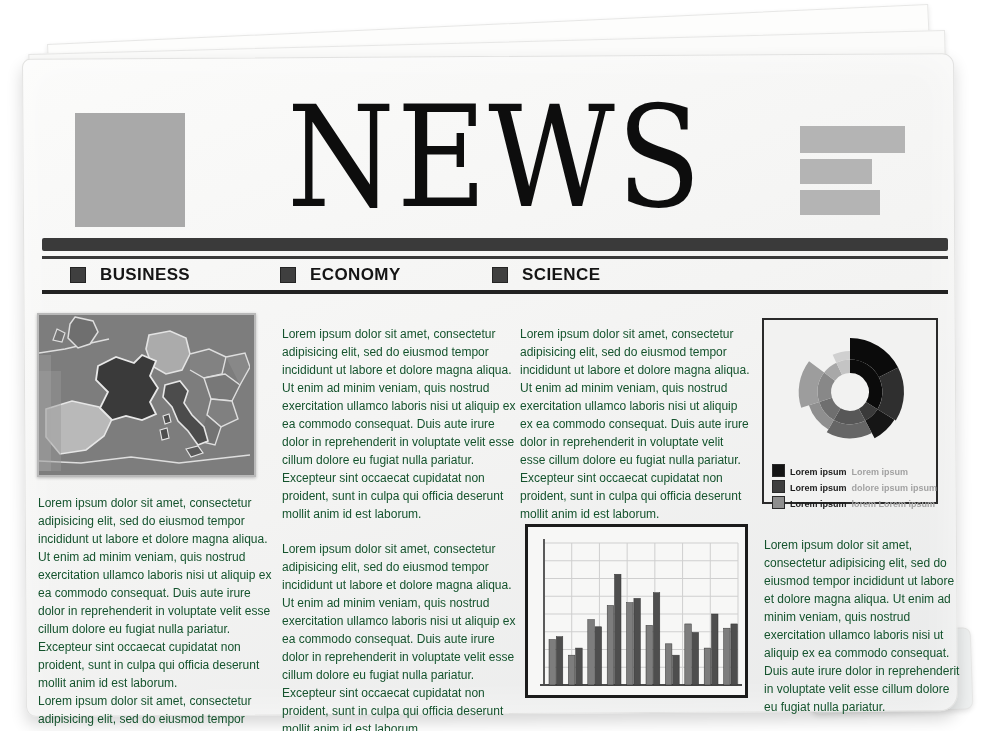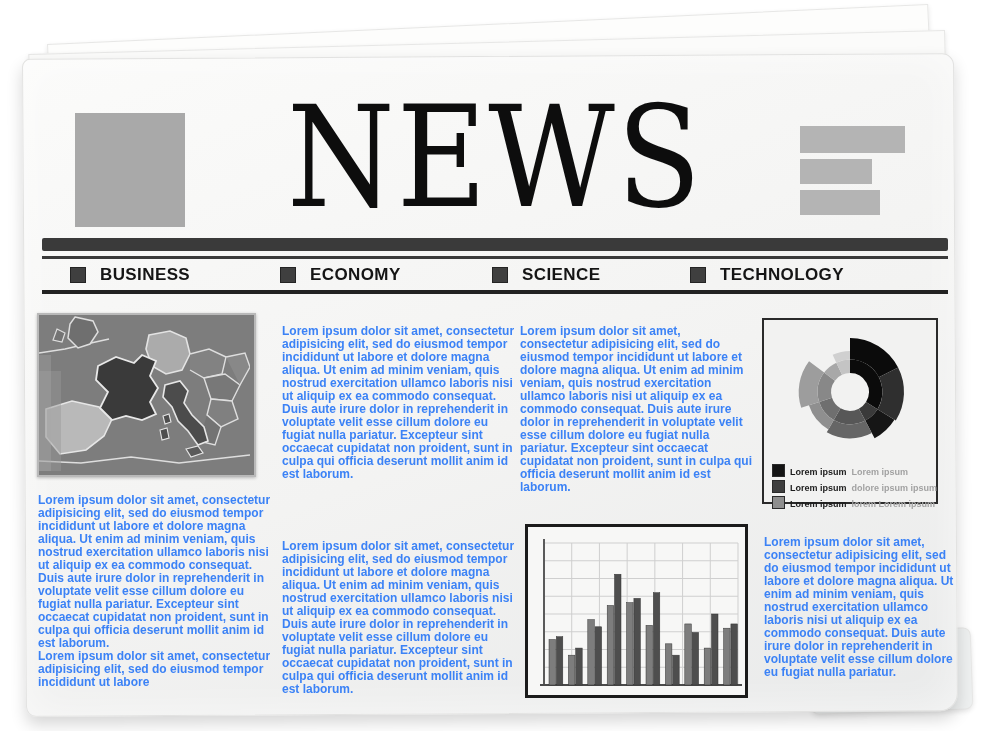--- a/index.html
+++ b/index.html
@@ -34,21 +34,21 @@
   .rule-2{top:256px;height:3px;}
   .rule-3{top:290px;height:4px;background:#222;}
 
   
   .section-item{position:absolute;top:262px;height:26px;display:flex;align-items:center;gap:14px;cursor:pointer;}
   .section-square{width:14px;height:14px;background:#3f3f3f;border:1px solid #242424;}
   .section-label{font-size:17px;font-weight:700;color:#151515;letter-spacing:.4px;}
   .sec-0{left:70px;} .sec-1{left:280px;} .sec-2{left:492px;} .sec-3{left:690px;}
 
   
-  .article{position:absolute;font-size:12px;font-weight:700;line-height:13px;color:#3b82f6;}
+  .article{position:absolute;font-size:12px;font-weight:400;line-height:18px;color:#14532d;}
   .a-col1-p1{left:38px;top:482px;width:234px;}
   .a-col2-p1{left:282px;top:313px;width:234px;}
   .a-col2-p2{left:282px;top:528px;width:234px;}
   .a-col3-p1{left:520px;top:313px;width:232px;}
   .a-col4-p1{left:764px;top:524px;width:200px;}
 
   
   .map-box{position:absolute;left:37px;top:313px;width:215px;height:160px;
         border:2px solid #b9b9b9;box-shadow:0 1px 3px rgba(0,0,0,.25);background:#7d7d7d;}
   .map-box svg{display:block;}
@@ -91,24 +91,20 @@
       <span class="section-square"></span>
       <span class="section-label">BUSINESS</span>
     </div>
     <div class="section-item sec-1">
       <span class="section-square"></span>
       <span class="section-label">ECONOMY</span>
     </div>
     <div class="section-item sec-2">
       <span class="section-square"></span>
       <span class="section-label">SCIENCE</span>
-    </div>
-    <div class="section-item sec-3">
-      <span class="section-square"></span>
-      <span class="section-label">TECHNOLOGY</span>
     </div>
     <div class="rule-thick rule-3"></div>
 
     <div class="map-box">
       <svg width="211" height="156" viewBox="0 0 211 156">
         <rect x="0" y="0" width="211" height="156" fill="#7d7d7d"></rect>
 
         <path d="M0,38 L26,34 L52,28 L70,24" fill="none" stroke="#dedede" stroke-width="1.6"></path>
         <path d="M0,146 L42,148 L92,142 L140,148 L211,140" fill="none" stroke="#dedede" stroke-width="1.6"></path>
 

